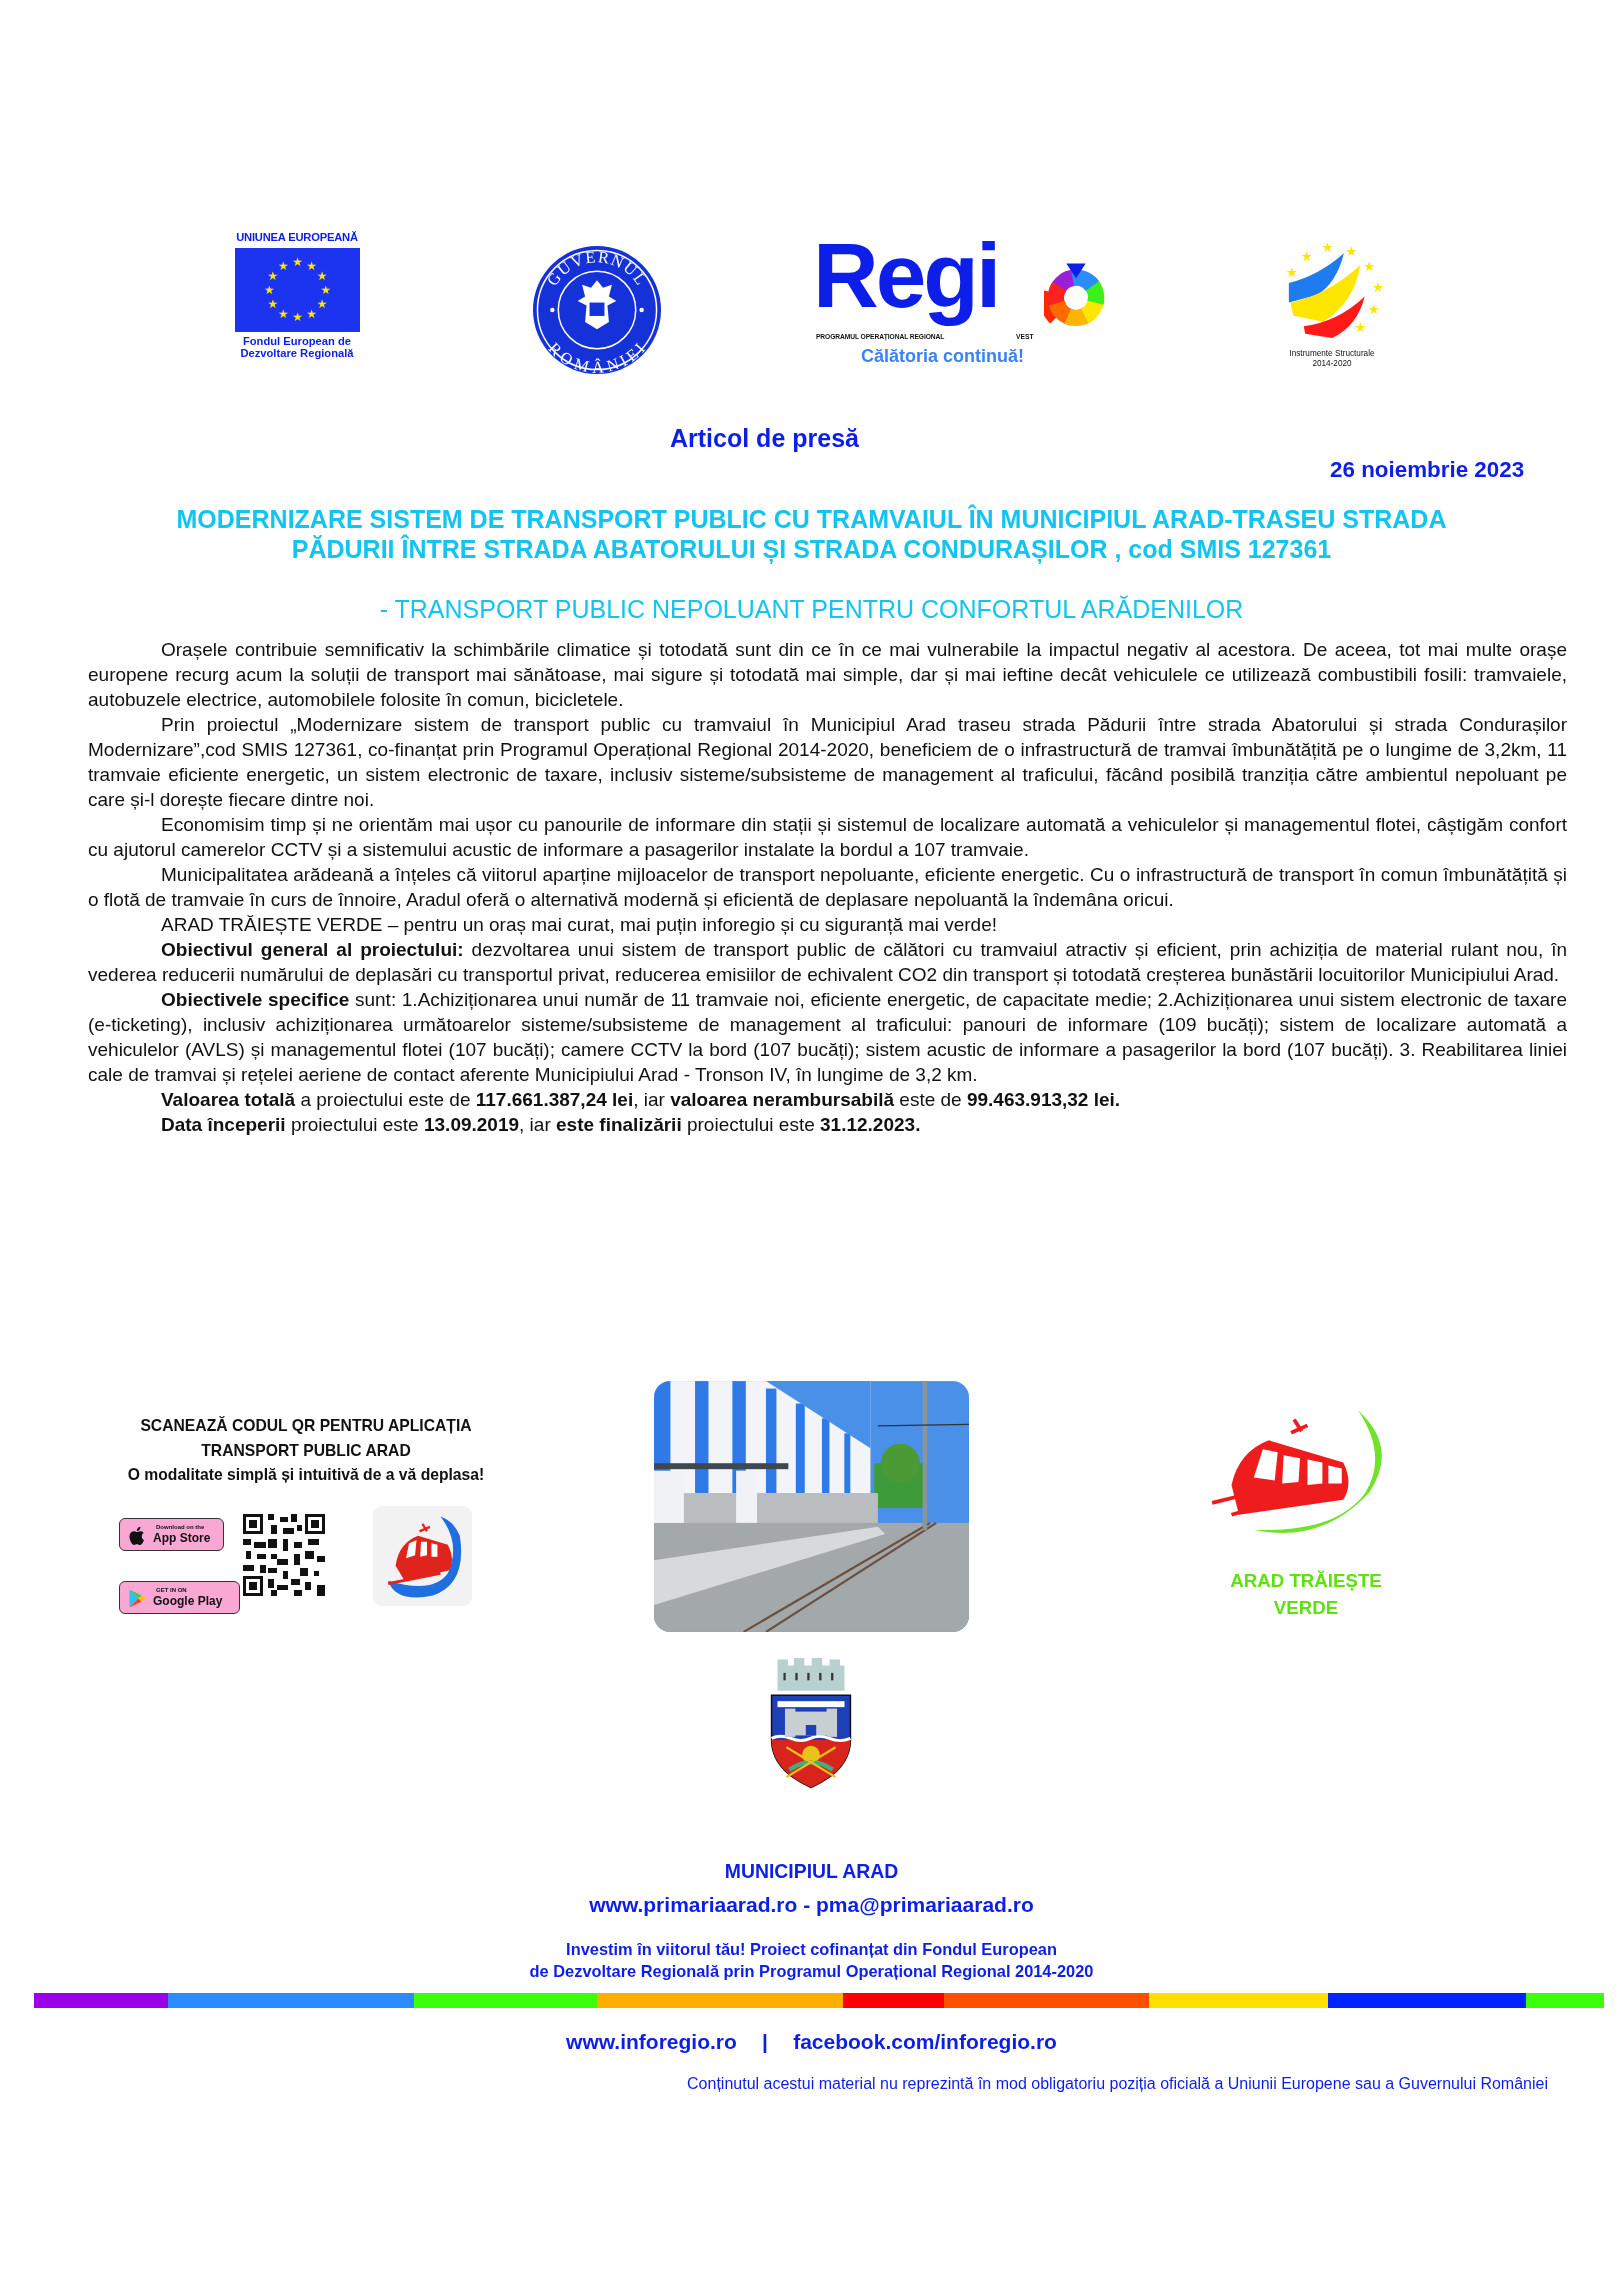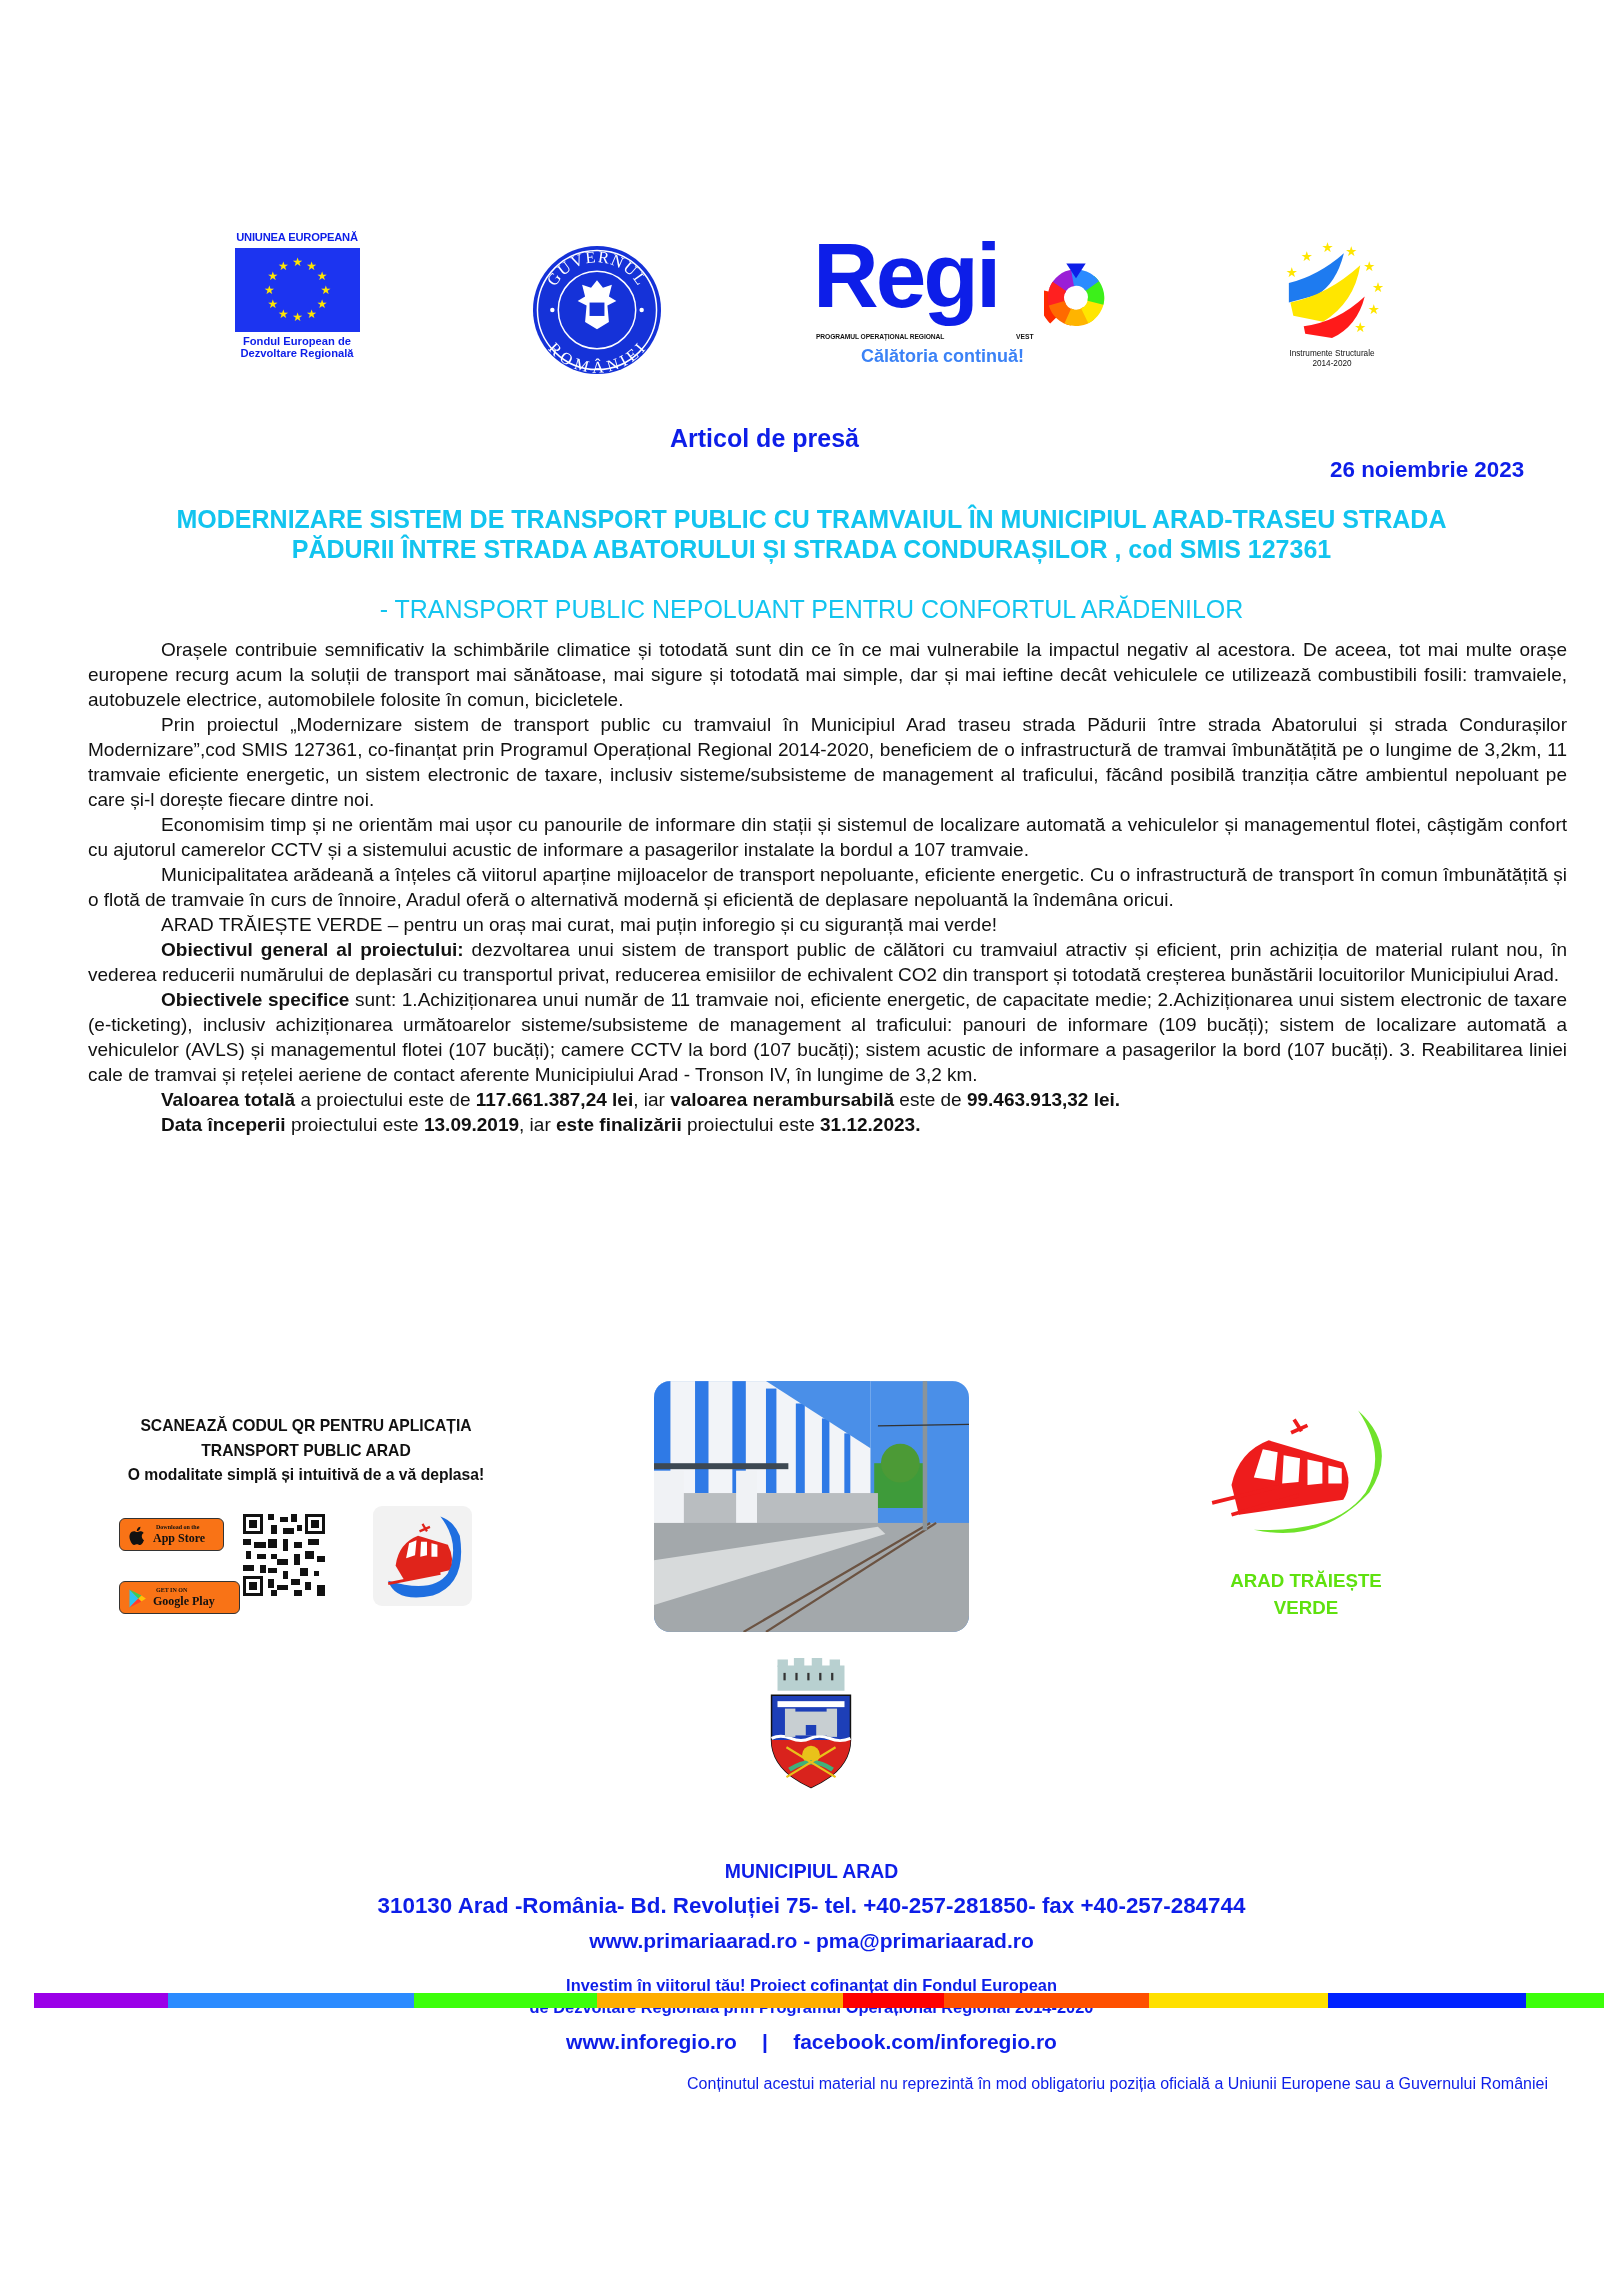--- a/index.html
+++ b/index.html
@@ -31,21 +31,21 @@
 
   .title { left:45px; top:504px; width:1533px; text-align:center; font-size:25px; font-weight:bold; line-height:30px; }
   .subtitle { left:45px; top:594px; width:1533px; text-align:center; font-size:25px; line-height:30px; }
 
   .body { left:88px; top:637px; width:1479px; font-size:19px; line-height:25px; text-align:justify; }
   .body p { margin:0; text-indent:73px; }
   .body b { font-weight:bold; }
 
   .qr-block { left:82px; top:1414px; width:448px; }
   .qr-heading { text-align:center; font-size:15.7px; font-weight:bold; line-height:24.6px; }
-  .store-badge { position:absolute; width:103px; height:31px; border:1.5px solid #333; border-radius:6px; background:#f97316;font-family:Liberation Serif, serif; }
+  .store-badge { position:absolute; width:103px; height:31px; border:1.5px solid #333; border-radius:6px; background:#f9a8d4; }
   .badge-small { position:absolute; left:36px; top:4.5px; font-size:6px; font-weight:bold; }
   .badge-big { position:absolute; left:33px; top:12px; font-size:12px; font-weight:bold; }
   .qr { position:absolute; left:243px; top:1507px; width:82px; height:96px; }
   .app-icon { position:absolute; left:373px; top:1506px; width:99px; height:100px; background:#f2f2f2; border-radius:9px; }
 
   .photo { left:654px; top:1381px; width:315px; height:251px; border-radius:16.4px; overflow:hidden; }
 
   .arad-logo { left:1209px; top:1403px; width:194px; height:149px; }
   .arad-logo-text { left:1194px; top:1567px; width:224px; text-align:center; font-size:18.7px; font-weight:bold; color:#5fe10f; line-height:27px; }
 
@@ -323,21 +323,20 @@
       <rect x="80" y="68" width="14" height="38" fill="#c8cfd2"></rect>
     <rect x="52" y="90" width="14" height="14" fill="#1d3fb8"></rect>
     <circle cx="59" cy="130" r="12" fill="#e9c21a"></circle>
     <path d="M30 150 q30 -20 58 0" stroke="#3fb07a" stroke-width="6" fill="none"></path>
     <path d="M26 120 l66 40 M92 120 l-66 40" stroke="#e9c21a" stroke-width="3"></path>
   </svg>
 </div>
 
 <div class="abs muni blue">
   <div class="muni-name">MUNICIPIUL ARAD</div>
-  <div class="muni-addr">310130 Arad -România- Bd. Revoluției 75- tel. +40-257-281850- fax +40-257-284744</div>
   <div class="muni-web">www.primariaarad.ro - pma@primariaarad.ro</div>
   <div class="muni-invest">Investim în viitorul tău! Proiect cofinanțat din Fondul European</div>
   <div class="muni-invest" style="margin-top:0">de Dezvoltare Regională prin Programul Operațional Regional 2014-2020</div>
 </div>
 
 <div class="abs rainbow">
   <div style="width:134px;background:#9b00e8"></div>
   <div style="width:246px;background:#2b8bff"></div>
   <div style="width:183px;background:#3cff0a"></div>
   <div style="width:246px;background:#ffae00"></div>

